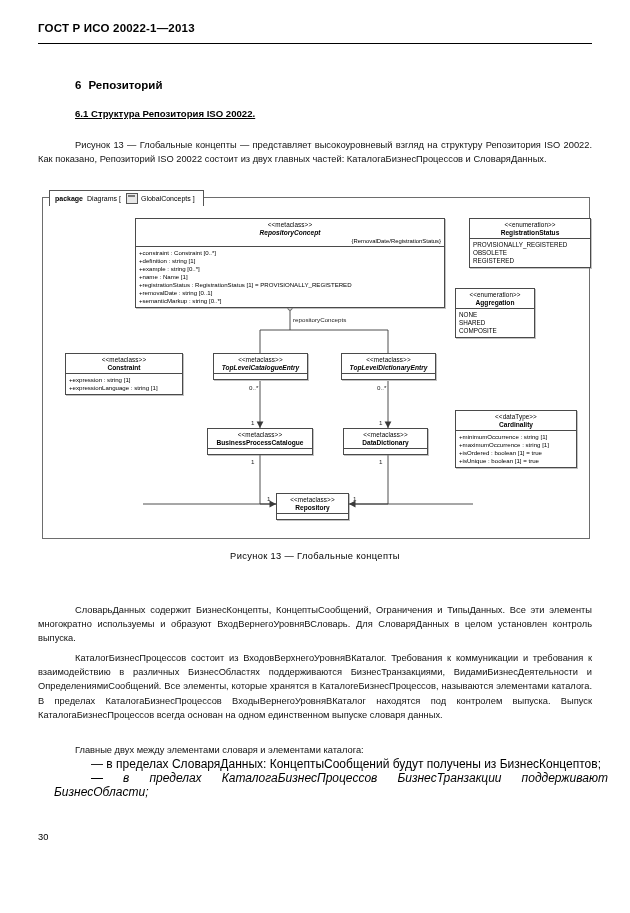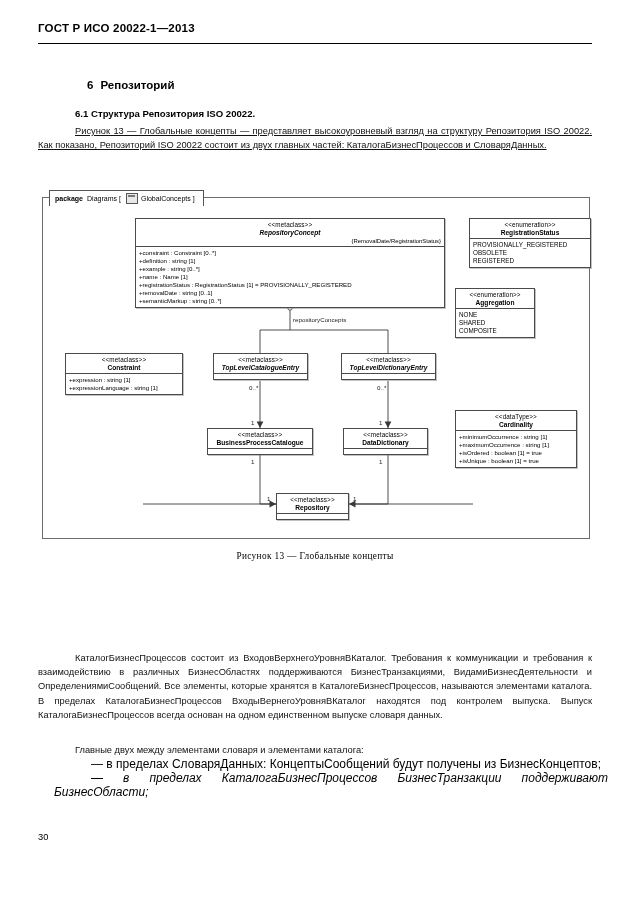--- a/index.html
+++ b/index.html
@@ -40,45 +40,44 @@
     background: #000;
   }
 
   
   .h1 {
     position: absolute;
     left: 75px;
     top: 79px;
     font-size: 11.5px;
     font-weight: bold;
-    margin-left: 12px;
   }
   .h1 .num { margin-right: 7px; }
   .h2 {
     position: absolute;
     left: 75px;
     top: 108px;
     font-size: 9.6px;
     font-weight: bold;
+    text-decoration: underline;
   }
 
   
   .para {
     position: absolute;
     font-size: 9.3px;
     line-height: 14.2px;
     text-align: justify;
     color: #111;
   }
   .para.intro {
     left: 38px;
-    top: 124px;
+    top: 138px;
     width: 554px;
     text-indent: 37px;
-    text-decoration: underline;
   }
   .para.p1 {
     left: 38px;
     top: 603px;
     width: 554px;
     text-indent: 37px;
   }
   .para.p2 {
     left: 38px;
     top: 651px;
@@ -106,21 +105,20 @@
 
   
   .fig-caption {
     position: absolute;
     left: 0;
     top: 551px;
     width: 630px;
     text-align: center;
     font-size: 9.3px;
     letter-spacing: 0.35px;
-    font-family: Liberation Serif, serif;
   }
 
   
   .page-num {
     position: absolute;
     left: 38px;
     top: 832px;
     font-size: 9.3px;
   }
 
@@ -425,20 +423,21 @@
         <span class="cname">Repository</span>
       </div>
       <div class="divider"></div>
       <div class="empty-compartment"></div>
     </div>
 
   </div>
 
   <div class="fig-caption">Рисунок 13 — Глобальные концепты</div>
 
+  <div class="para p1">СловарьДанных содержит БизнесКонцепты, КонцептыСообщений, Ограничения и ТипыДанных. Все эти элементы многократно используемы и образуют ВходВернегоУровняВСловарь. Для СловаряДанных в целом установлен контроль выпуска.</div>
   <div class="para p2">КаталогБизнесПроцессов состоит из ВходовВерхнегоУровняВКаталог. Требования к коммуникации и требования к взаимодействию в различных БизнесОбластях поддерживаются БизнесТранзакциями, ВидамиБизнесДеятельности и ОпределениямиСообщений. Все элементы, которые хранятся в КаталогеБизнесПроцессов, называются элементами каталога. В пределах КаталогаБизнесПроцессов ВходыВернегоУровняВКаталог находятся под контролем выпуска. Выпуск КаталогаБизнесПроцессов всегда основан на одном единственном выпуске словаря данных.</div>
   <div class="para p3">Главные двух между элементами словаря и элементами каталога:</div>
 
   <div class="bullet b1">— в пределах СловаряДанных: КонцептыСообщений будут получены из БизнесКонцептов;</div>
   <div class="bullet b2">— в пределах КаталогаБизнесПроцессов БизнесТранзакции поддерживают БизнесОбласти;</div>
 
   <div class="page-num">30</div>
 
 </div>
 

